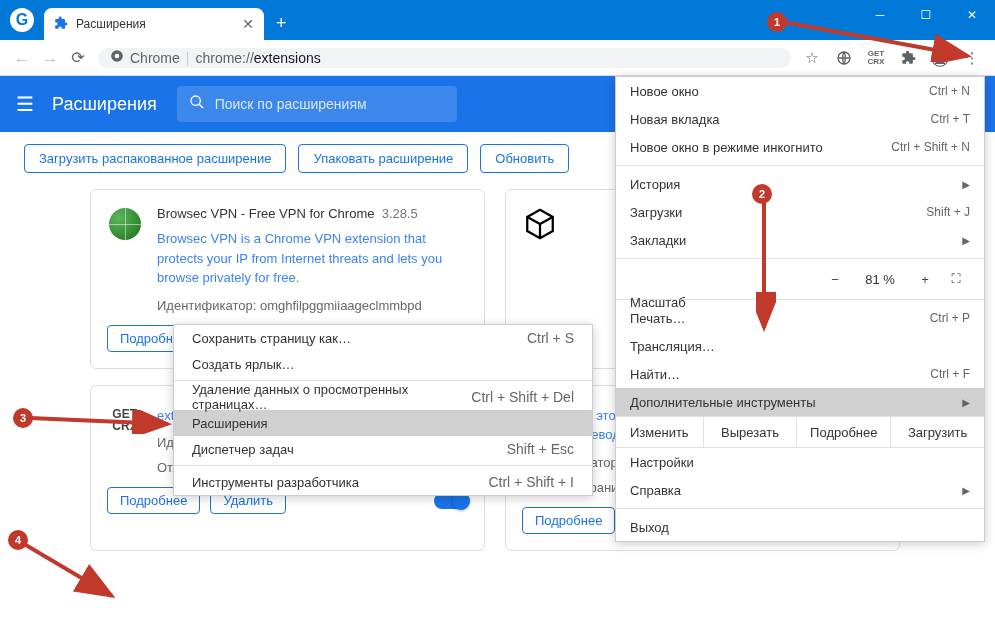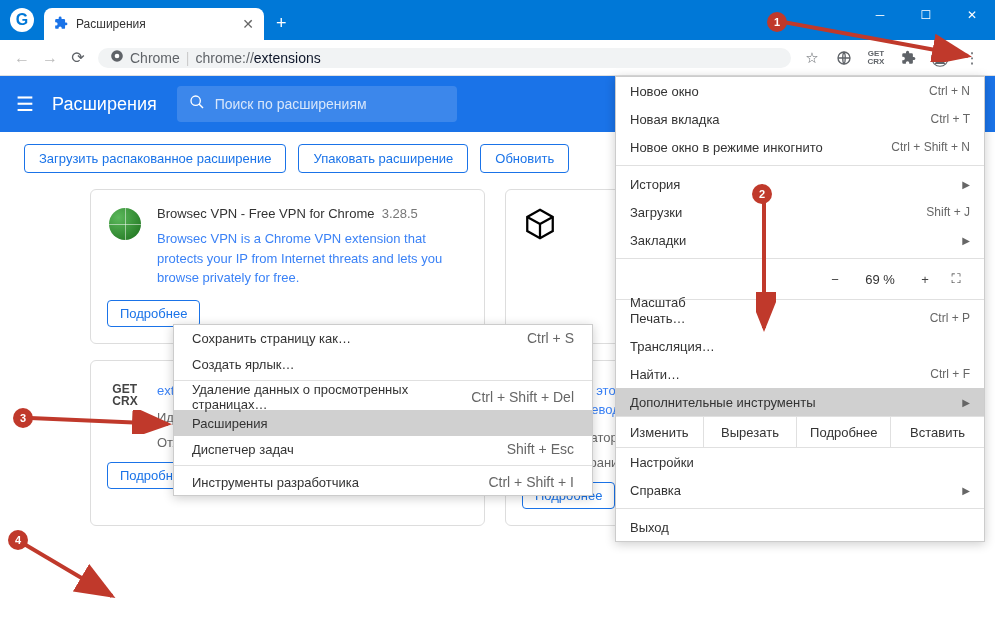--- a/index.html
+++ b/index.html
@@ -188,20 +188,21 @@
 <div class="cards">
 
   <div class="card">
     <div class="card-head">
       <div class="card-icon">
           <div class="globe-ic"></div>
         </div>
       <div class="card-body">
         <div class="card-name"><span>Browsec VPN - Free VPN for Chrome</span>&nbsp;&nbsp;<span class="card-ver">3.28.5</span></div>
         <div class="card-desc">Browsec VPN is a Chrome VPN extension that protects your IP from Internet threats and lets you browse privately for free.</div>
+        <div class="card-meta trunc"><span>Идентификатор:</span> <span>omghfilpggmiiaageclmmbpd</span></div>
       </div>
     </div>
     <div class="card-actions">
       <button class="tb-btn">Подробнее</button>
     </div>
   </div>
 
   <div class="card">
     <div class="card-head">
       <div class="card-icon cube-ic">
@@ -273,21 +274,21 @@
       <span class="cm-short">Shift + J</span>
     </div>
   <div class="cm-row">
       <span class="cm-label">Закладки</span>
       <span class="cm-arrow">▶</span>
     </div>
   <div class="cm-sep"></div>
   <div class="cm-zoom">
     <span class="z-lbl">Масштаб</span>
     <span class="z-btn">−</span>
-    <span class="z-val">69 %</span>
+    <span class="z-val">81 %</span>
     <span class="z-btn">+</span>
     <span class="z-full">⛶</span>
   </div>
   <div class="cm-sep"></div>
   <div class="cm-row">
       <span class="cm-label">Печать…</span>
       <span class="cm-short">Ctrl + P</span>
     </div>
   <div class="cm-row">
       <span class="cm-label">Трансляция…</span>
@@ -297,21 +298,21 @@
       <span class="cm-short">Ctrl + F</span>
     </div>
   <div class="cm-row hov">
       <span class="cm-label">Дополнительные инструменты</span>
       <span class="cm-arrow">▶</span>
     </div>
   <div class="cm-edit">
     <span class="e-lbl">Изменить</span>
     <span class="e-btn">Вырезать</span>
     <span class="e-btn">Подробнее</span>
-    <span class="e-btn">Вставить</span>
+    <span class="e-btn">Загрузить</span>
   </div>
   <div class="cm-row">
       <span class="cm-label">Настройки</span>
     </div>
   <div class="cm-row">
       <span class="cm-label">Справка</span>
       <span class="cm-arrow">▶</span>
     </div>
   <div class="cm-sep"></div>
   <div class="cm-row">

